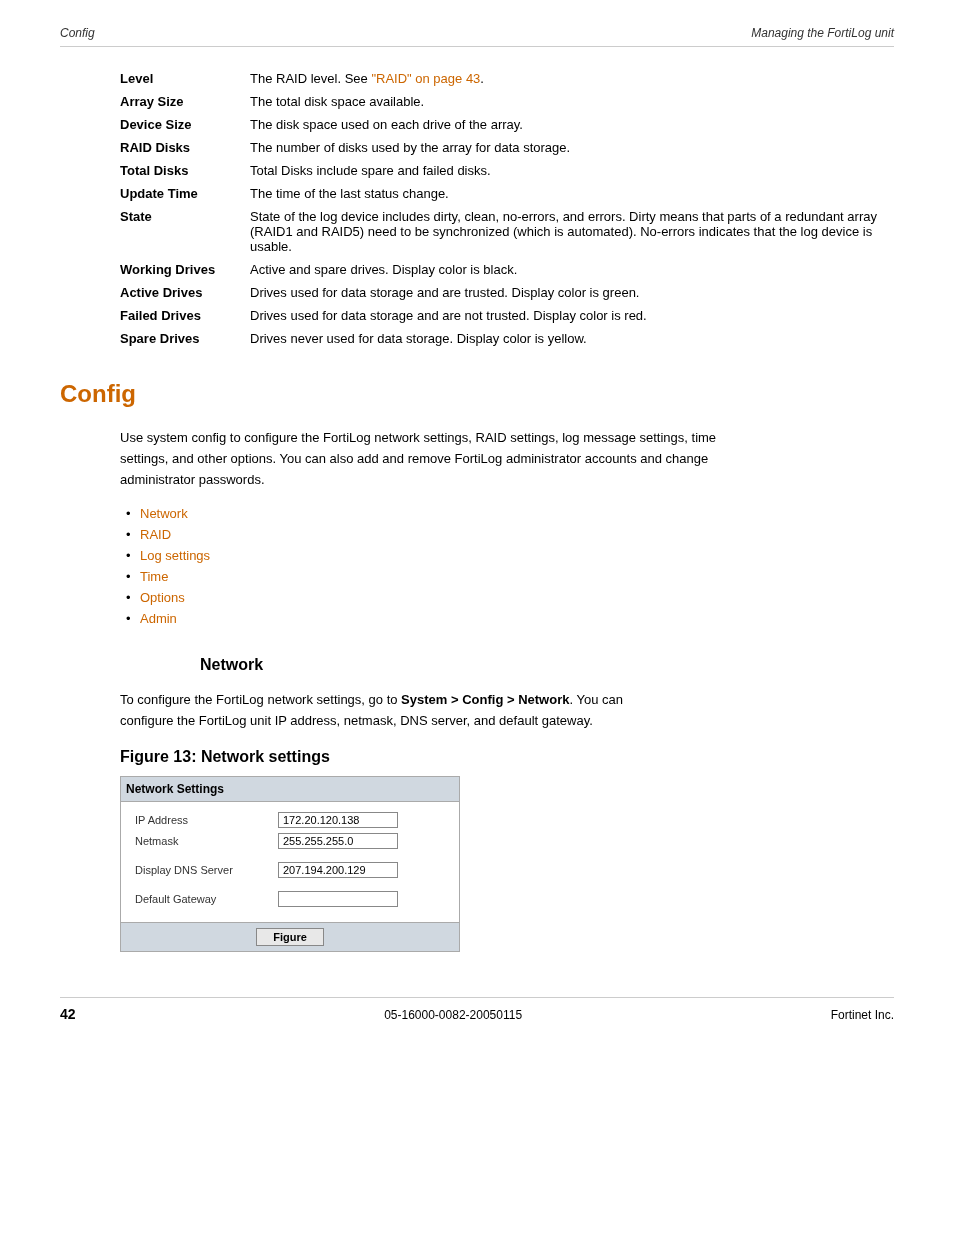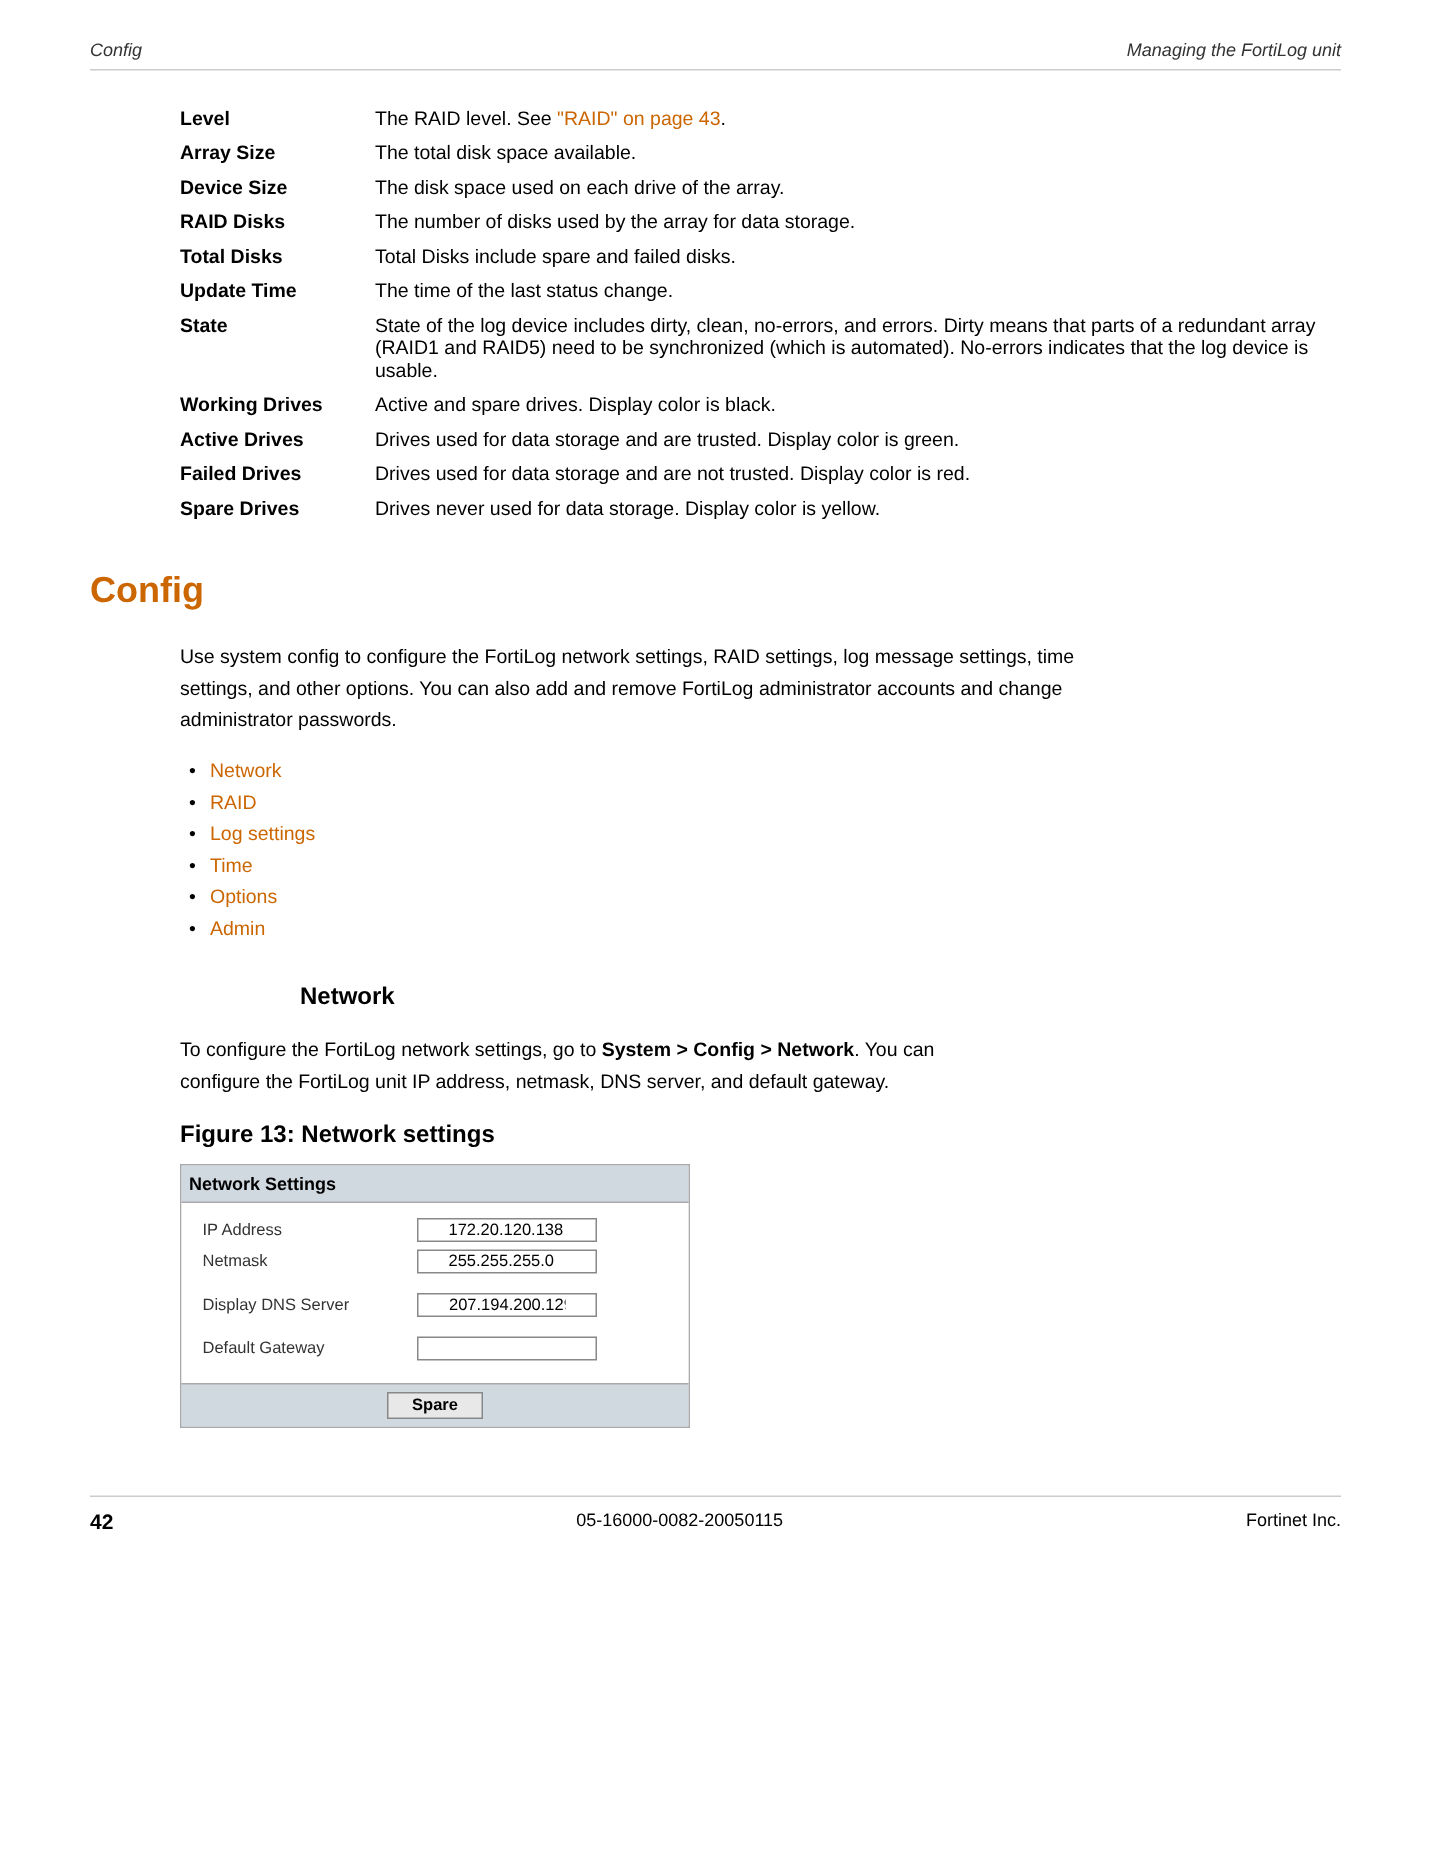--- a/index.html
+++ b/index.html
@@ -150,21 +150,21 @@
     }
 
     .network-form-label {
       width: 120px;
       color: #333;
       font-size: 11px;
     }
 
     .network-form-input {
       border: 1px solid #888;
-      padding: 1px 20px;
+      padding: 1px 4px;
       font-size: 11px;
       width: 120px;
       background: #fff;
     }
 
     .network-figure-footer {
       background: #d0d8e0;
       text-align: center;
       padding: 5px;
       border-top: 1px solid #aaa;
@@ -180,21 +180,21 @@
     }
 
     
     .footer-bar {
       position: absolute;
       bottom: 20px;
       left: 60px;
       right: 60px;
       display: flex;
       justify-content: space-between;
-      align-items: flex-start;
+      align-items: flex-end;
       border-top: 1px solid #ccc;
       padding-top: 8px;
       font-size: 12px;
     }
 
     .footer-page-num {
       font-weight: bold;
       font-size: 14px;
     }
   </style>
@@ -298,21 +298,21 @@
             <span class="network-form-label">Display DNS Server</span>
             <input type="text" class="network-form-input" value="207.194.200.129" style="">
           </div>
           <div style="height: 8px;"></div>
           <div class="network-form-row">
             <span class="network-form-label">Default Gateway</span>
             <input type="text" class="network-form-input" style="">
           </div>
         </div>
       <div class="network-figure-footer">
-        <button class="apply-button">Spare</button>
+        <button class="apply-button">Figure</button>
       </div>
     </div>
 
   </div>
 
   <div class="footer-bar">
     <span class="footer-page-num">42</span>
     <span>05-16000-0082-20050115</span>
     <span>Fortinet Inc.</span>
   </div>

